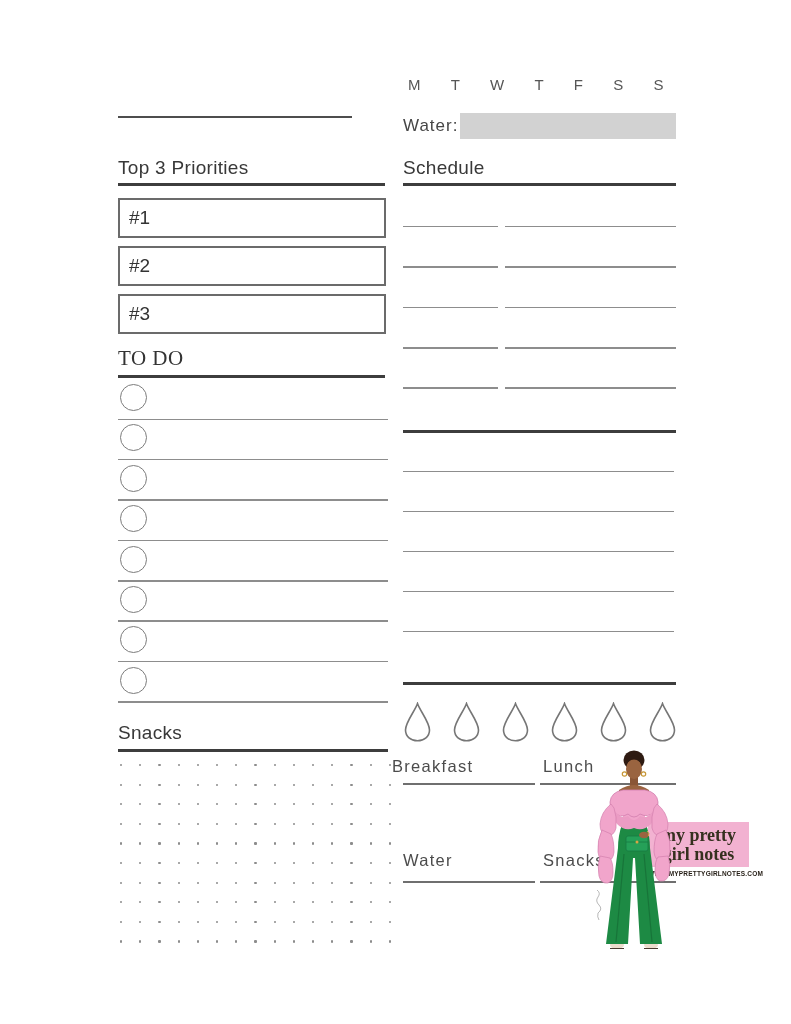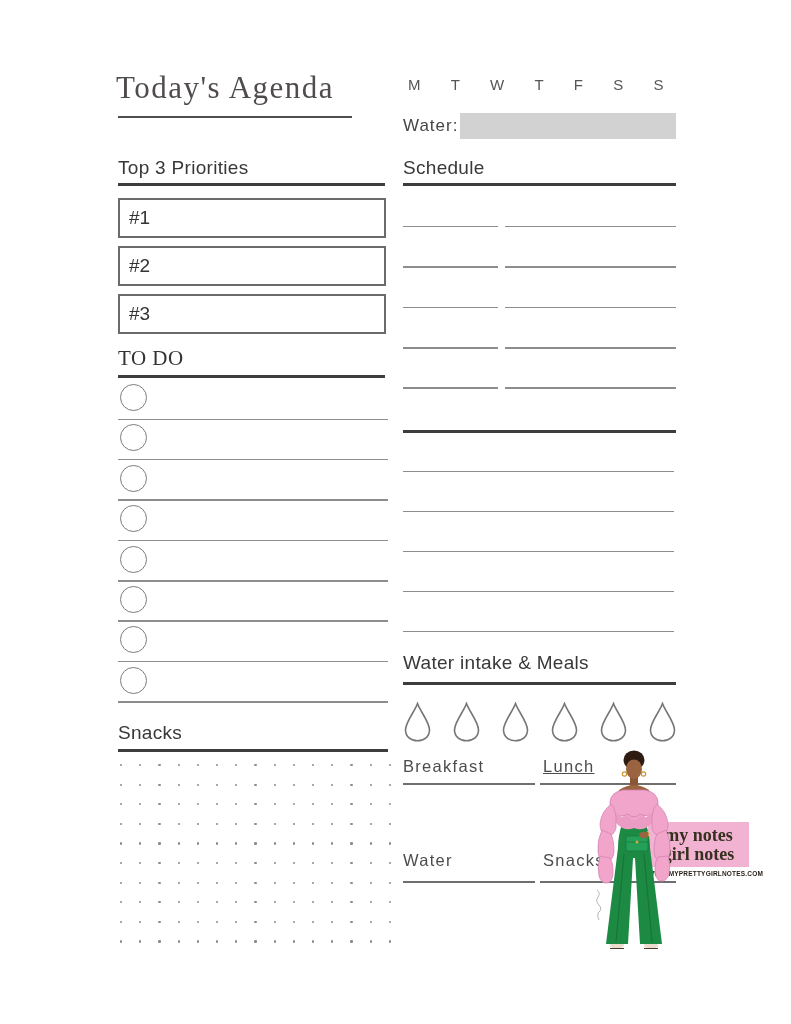--- a/index.html
+++ b/index.html
@@ -70,21 +70,20 @@
   .website { left:648px; top:870px; width:101px; text-align:center; font-size:6.5px;
              font-weight:bold; letter-spacing:0.2px; color:#241d15; white-space:nowrap; z-index:2; }
 
   .woman { left:583px; top:744px; z-index:3; }
 </style>
 </head>
 <body>
 
 <div class="page">
 
-  <div class="abs title">Today's Agenda</div>
   <div class="abs title-rule"></div>
 
   <div class="abs weekday-row">
       <span class="wd">M</span>
       <span class="wd">T</span>
       <span class="wd">W</span>
       <span class="wd">T</span>
       <span class="wd">F</span>
       <span class="wd">S</span>
       <span class="wd">S</span>
@@ -333,21 +332,20 @@
         <span class="ln thin-line"></span>
       </div>
       <div class="contact-row">
         <span class="ln thin-line"></span>
       </div>
       <div class="contact-row">
         <span class="ln thin-line"></span>
       </div>
     </div>
 
-  <div class="abs sec-h" style="left:403px; top:652px;">Water intake &amp; Meals</div>
   <div class="abs thick-rule" style="left:403px; top:682px; width:273px;"></div>
   <div class="abs droplet-row">
       <svg width="27" height="40" viewBox="0 0 27 40">
         <path d="M13.5,1.5 C16,9 25.5,20 25.5,28 C25.5,34.6 20.1,38.8 13.5,38.8 C6.9,38.8 1.5,34.6 1.5,28 C1.5,20 11,9 13.5,1.5 Z" fill="#ffffff" stroke="#767676" stroke-width="1.6"></path>
       </svg>
       <svg width="27" height="40" viewBox="0 0 27 40">
         <path d="M13.5,1.5 C16,9 25.5,20 25.5,28 C25.5,34.6 20.1,38.8 13.5,38.8 C6.9,38.8 1.5,34.6 1.5,28 C1.5,20 11,9 13.5,1.5 Z" fill="#ffffff" stroke="#767676" stroke-width="1.6"></path>
       </svg>
       <svg width="27" height="40" viewBox="0 0 27 40">
         <path d="M13.5,1.5 C16,9 25.5,20 25.5,28 C25.5,34.6 20.1,38.8 13.5,38.8 C6.9,38.8 1.5,34.6 1.5,28 C1.5,20 11,9 13.5,1.5 Z" fill="#ffffff" stroke="#767676" stroke-width="1.6"></path>
@@ -356,32 +354,32 @@
         <path d="M13.5,1.5 C16,9 25.5,20 25.5,28 C25.5,34.6 20.1,38.8 13.5,38.8 C6.9,38.8 1.5,34.6 1.5,28 C1.5,20 11,9 13.5,1.5 Z" fill="#ffffff" stroke="#767676" stroke-width="1.6"></path>
       </svg>
       <svg width="27" height="40" viewBox="0 0 27 40">
         <path d="M13.5,1.5 C16,9 25.5,20 25.5,28 C25.5,34.6 20.1,38.8 13.5,38.8 C6.9,38.8 1.5,34.6 1.5,28 C1.5,20 11,9 13.5,1.5 Z" fill="#ffffff" stroke="#767676" stroke-width="1.6"></path>
       </svg>
       <svg width="27" height="40" viewBox="0 0 27 40">
         <path d="M13.5,1.5 C16,9 25.5,20 25.5,28 C25.5,34.6 20.1,38.8 13.5,38.8 C6.9,38.8 1.5,34.6 1.5,28 C1.5,20 11,9 13.5,1.5 Z" fill="#ffffff" stroke="#767676" stroke-width="1.6"></path>
       </svg>
     </div>
 
-  <div class="abs meal-label" style="left:403px; top:757px;text-align:center;">Breakfast</div>
-  <div class="abs meal-label" style="left:543px; top:757px;text-decoration:underline;">Lunch</div>
+  <div class="abs meal-label" style="left:392px; top:757px;text-align:center;">Breakfast</div>
+  <div class="abs meal-label" style="left:543px; top:757px;">Lunch</div>
   <div class="abs meal-line" style="left:403px; top:783px; width:132px;"></div>
   <div class="abs meal-line" style="left:540px; top:783px; width:136px;"></div>
 
   <div class="abs meal-label" style="left:403px; top:851px;">Water</div>
   <div class="abs meal-label" style="left:543px; top:851px;">Snacks</div>
   <div class="abs meal-line" style="left:403px; top:881px; width:132px;"></div>
   <div class="abs meal-line" style="left:540px; top:881px; width:136px;"></div>
 
   <div class="abs logo-box">
-    <div>my notes</div>
+    <div>my pretty</div>
     <div>girl notes</div>
   </div>
   <div class="abs website">WWW.MYPRETTYGIRLNOTES.COM</div>
 
   <svg class="abs woman" width="110" height="212" viewBox="0 0 110 212">
 
     <ellipse cx="34" cy="201" rx="7" ry="4" fill="#ecdccd"></ellipse>
     <ellipse cx="68" cy="201" rx="7" ry="4" fill="#ecdccd"></ellipse>
     <path d="M27,204.5 L41,204.5 M61,204.5 L75,204.5" stroke="#4a3a30" stroke-width="1.2"></path>
 

